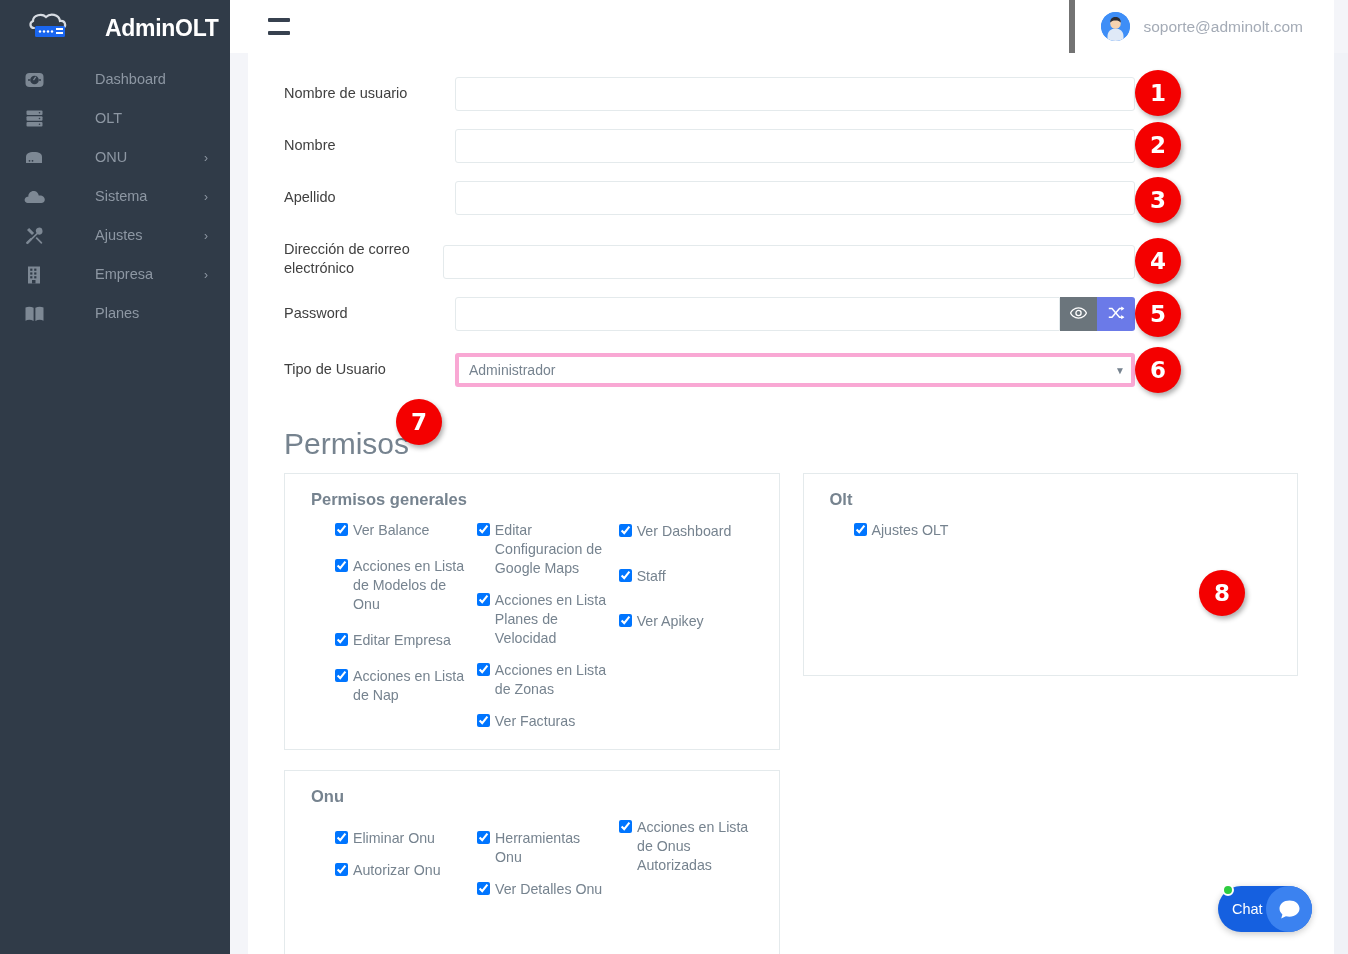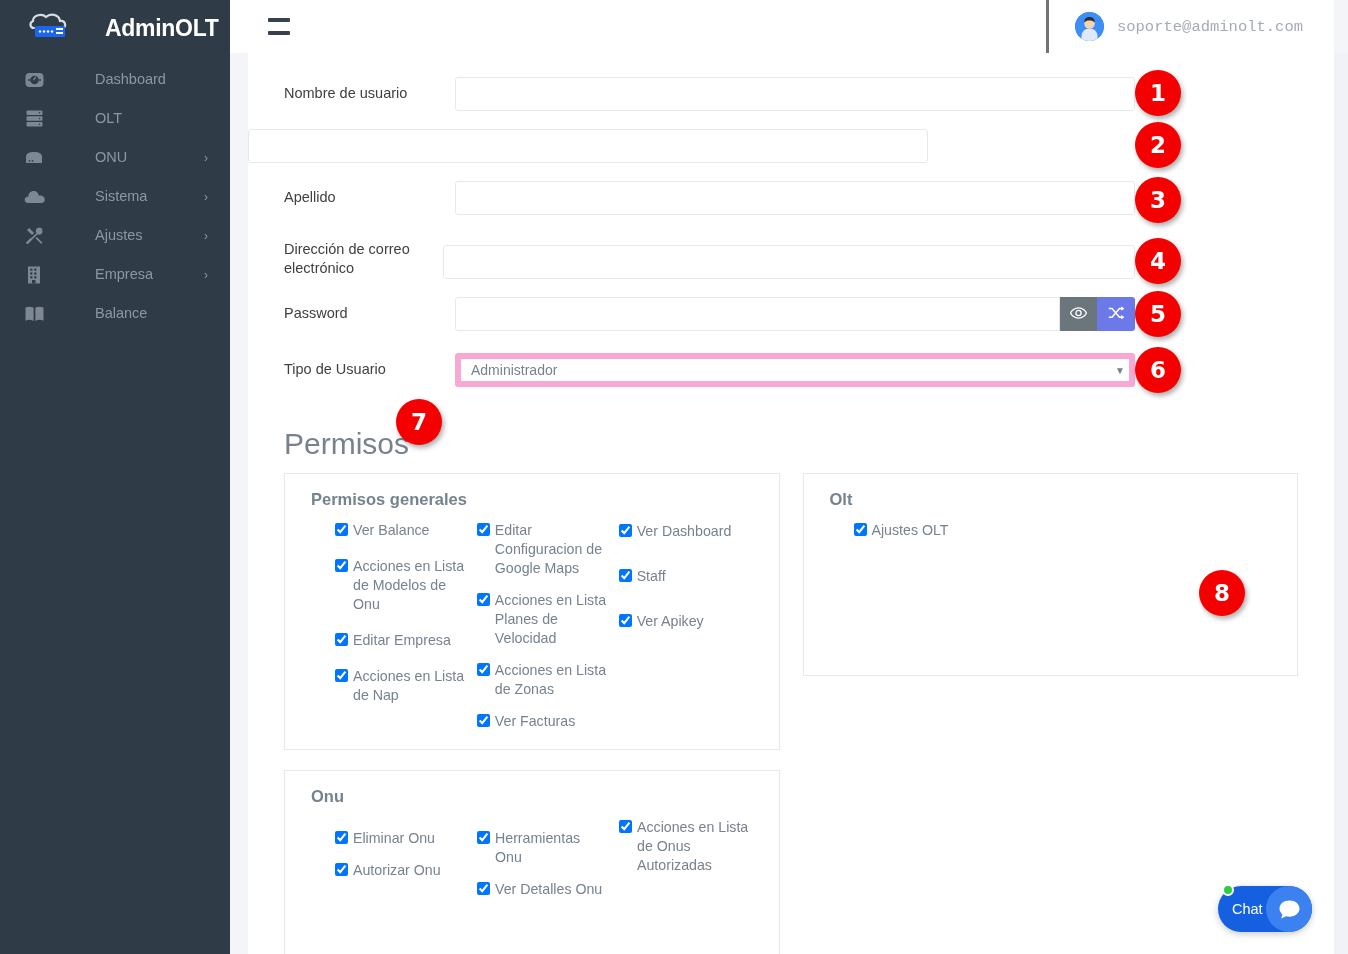--- a/index.html
+++ b/index.html
@@ -72,23 +72,22 @@
   }
   .hamburger span {
     display: block; height: 4px; border-radius: 1px; background: #37414f;
   }
   .hamburger span:nth-child(1) { width: 22px; }
   .hamburger span:nth-child(2) { width: 22px; }
   .topbar-spacer { flex: 1 1 auto; }
   .user-box {
     display: flex; align-items: center; gap: 13px;
     height: 53px; padding: 0 31px 0 26px;
-    border-left: 3px solid #737373;
+    border-left: 6px solid #737373;
     cursor: pointer;
-    font-family: Liberation Mono, monospace;
   }
   .avatar {
     width: 29px; height: 29px; border-radius: 50%;
     background: #3e8ef7; position: relative; overflow: hidden;
     flex: 0 0 auto;
   }
   .user-email { color: #a4abb6; font-size: 15.5px; }
 
   
   .sheet {
@@ -131,21 +130,21 @@
     border: none; cursor: pointer;
     display: flex; align-items: center; justify-content: center;
     color: #fff;
   }
   .btn-eye { background: #6b757c; }
   .btn-shuffle { background: #6b7ae8; border-top-right-radius: 3px; border-bottom-right-radius: 3px; }
 
   .fselect-wrap { position: relative; }
   .fselect {
     width: 100%; height: 34px;
-    border: 6px solid #f9a8d4; border-radius: 3px;
+    border: 4px solid #f9a8d4; border-radius: 3px;
     background: #fff;
     display: flex; align-items: center;
     padding: 0 10px;
     color: #76838f; font-size: 14px;
     cursor: pointer;
   }
   .fselect .caret {
     position: absolute; right: 10px; top: 50%; transform: translateY(-50%);
     color: #76838f; font-size: 10px;
   }
@@ -328,21 +327,21 @@
         <span class="nav-caret">›</span>
       </div>
 
       <div class="nav-item">
         <span class="nav-ico">
           <svg width="19" height="16" viewBox="0 0 19 16">
               <path d="M0.5 1.5 C3 0.3 6 0.3 8.6 1.8 L8.6 15 C6 13.5 3 13.5 0.5 14.7 Z" fill="#7d8894"></path>
               <path d="M18.5 1.5 C16 0.3 13 0.3 10.4 1.8 L10.4 15 C13 13.5 16 13.5 18.5 14.7 Z" fill="#7d8894"></path>
             </svg>
         </span>
-        <span class="nav-label">Balance</span>
+        <span class="nav-label">Planes</span>
       </div>
 
     </div>
   </div>
 
   <div class="main">
 
     <div class="topbar">
       <div class="hamburger">
         <span></span>
@@ -371,20 +370,21 @@
         
         <div class="frow">
           <div class="flabel">Nombre de usuario</div>
           <div class="fctl">
             <input class="finput" type="text" value="" placeholder="" style="">
           </div>
         </div>
 
         
         <div class="frow">
+          <div class="flabel">Nombre</div>
           <div class="fctl">
             <input class="finput" type="text" value="" placeholder="" style="">
           </div>
         </div>
 
         
         <div class="frow">
           <div class="flabel">Apellido</div>
           <div class="fctl">
             <input class="finput" type="text" value="" placeholder="" style="">

